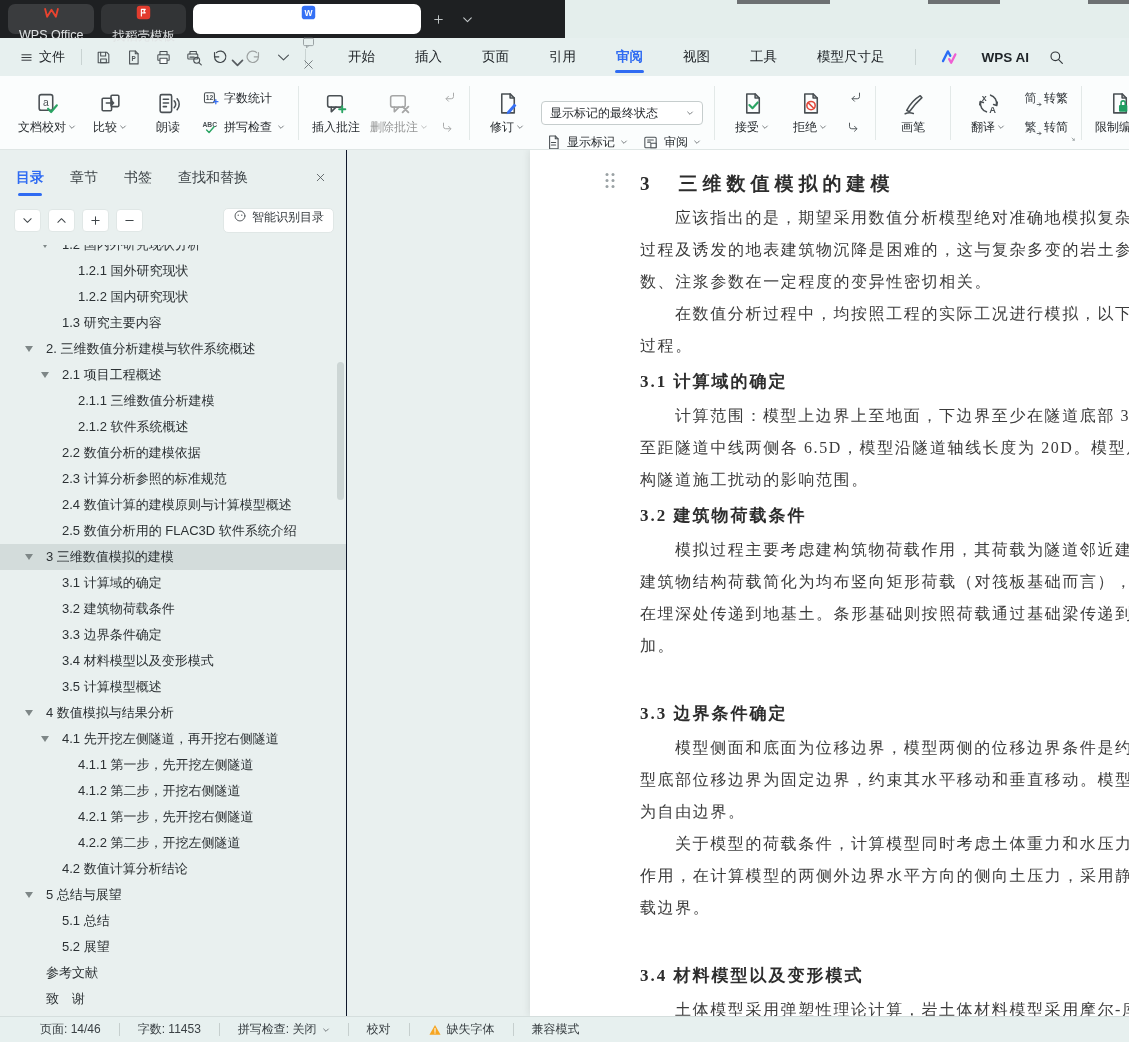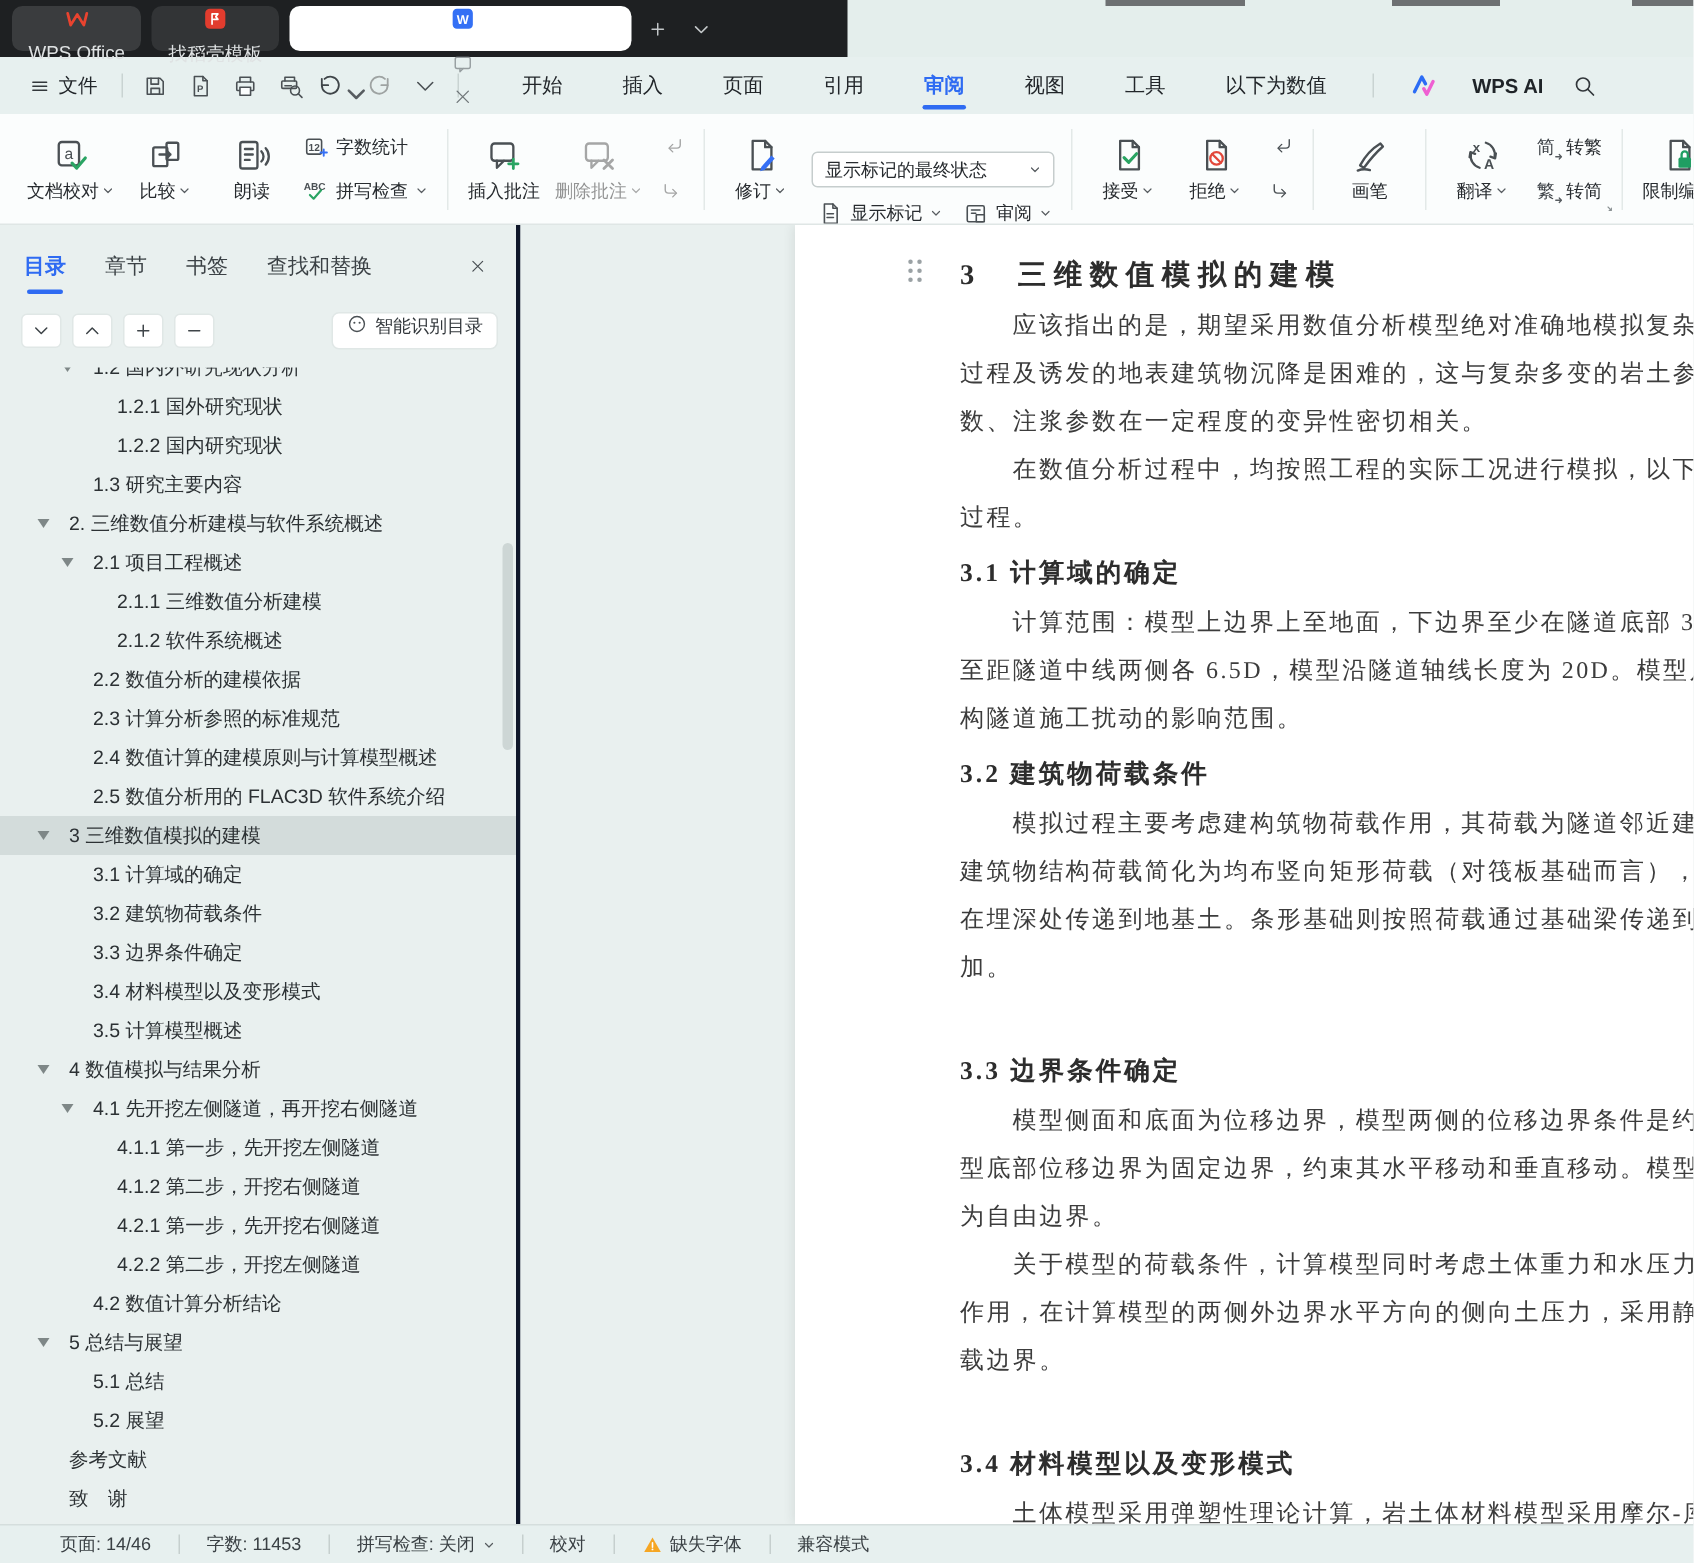--- a/index.html
+++ b/index.html
@@ -58,21 +58,21 @@
   .combobox{width:162px;height:24px;border:1px solid #c6cdcd;border-radius:4px;background:#fff;display:flex;align-items:center;justify-content:space-between;padding:0 8px;font-size:12px;color:#272b2f;white-space:nowrap;}
   .rev-rows{display:flex;gap:6px;}
   .disabled{filter:grayscale(1) opacity(.5);align-items:center;}
   .cjk-ic{font-size:12px;color:#3a3f44;width:17px;height:17px;line-height:16px;text-align:center;position:relative;}
   .cjk-ic svg{position:absolute;right:-4px;bottom:-1px;width:7px;height:7px;}
   .corner-expand{position:absolute;right:0;bottom:2px;width:9px;height:9px;color:#8a9193;}
   .corner-expand svg{width:9px;height:9px;}
 
   
   .main{display:flex;height:866px;}
-  .sidebar{width:347px;flex:0 0 347px;border-right:3px solid #0f172a;background:#e9f0ef;display:flex;flex-direction:column;position:relative;}
+  .sidebar{width:347px;flex:0 0 347px;border-right:1px solid #0f172a;background:#e9f0ef;display:flex;flex-direction:column;position:relative;}
   .sb-tabs{display:flex;align-items:center;padding:13px 16px 0 16px;gap:26px;font-size:14px;color:#3c4246;height:42px;flex:0 0 auto;}
   .sb-tab{position:relative;cursor:default;white-space:nowrap;}
   .sb-tab.active{color:#2f6bf2;font-weight:600;}
   .sb-tab.active::after{content:"";position:absolute;left:2px;right:2px;bottom:-9px;height:3px;border-radius:2px;background:#2f6bf2;}
   .sb-close{margin-left:auto;width:20px;height:20px;display:flex;align-items:center;justify-content:center;color:#4a5054;}
   .sb-close svg{width:13px;height:13px;}
   .sb-toolbar{display:flex;align-items:center;padding:16px 12px 8px 14px;gap:7px;flex:0 0 auto;}
   .sb-btn{width:27px;height:23px;background:#fff;border:1px solid #e0e7e6;border-radius:4px;display:flex;align-items:center;justify-content:center;color:#3f4549;}
   .sb-btn svg{width:11px;height:11px;}
   .smart-toc{margin-left:auto;height:25px;background:#fff;border:1px solid #e0e7e6;border-radius:5px;display:flex;align-items:flex-start;gap:5px;padding:0 9px;font-size:12px;color:#33383c;white-space:nowrap;}
@@ -246,21 +246,21 @@
     </div>
   <div class="mb-sep"></div>
   <div class="mtabs" id="mtabs">
       <div class="mtab">开始</div>
       <div class="mtab">插入</div>
       <div class="mtab">页面</div>
       <div class="mtab">引用</div>
       <div class="mtab active">审阅</div>
       <div class="mtab">视图</div>
       <div class="mtab">工具</div>
-      <div class="mtab">以下为数值</div>
+      <div class="mtab">模型尺寸足</div>
     </div>
   <div class="mb-sep" style="margin-left:10px;"></div>
   <div class="ai-entry">
     <span class="ai-logo" id="ailogo">
         <svg viewBox="0 0 24 24" width="100%" height="100%" fill="none" stroke="#4a5054" stroke-width="1.5" stroke-linecap="round" stroke-linejoin="round">
           <path d="M4 17.5L10.5 4.5l3.3 6" stroke="#2b6cf5" stroke-width="3"></path>
           <path d="M12.2 14.8l2.7 4.9L20.5 8.5" stroke="#ef5fd2" stroke-width="3"></path>
         </svg>
       </span>
     <span>WPS AI</span>

